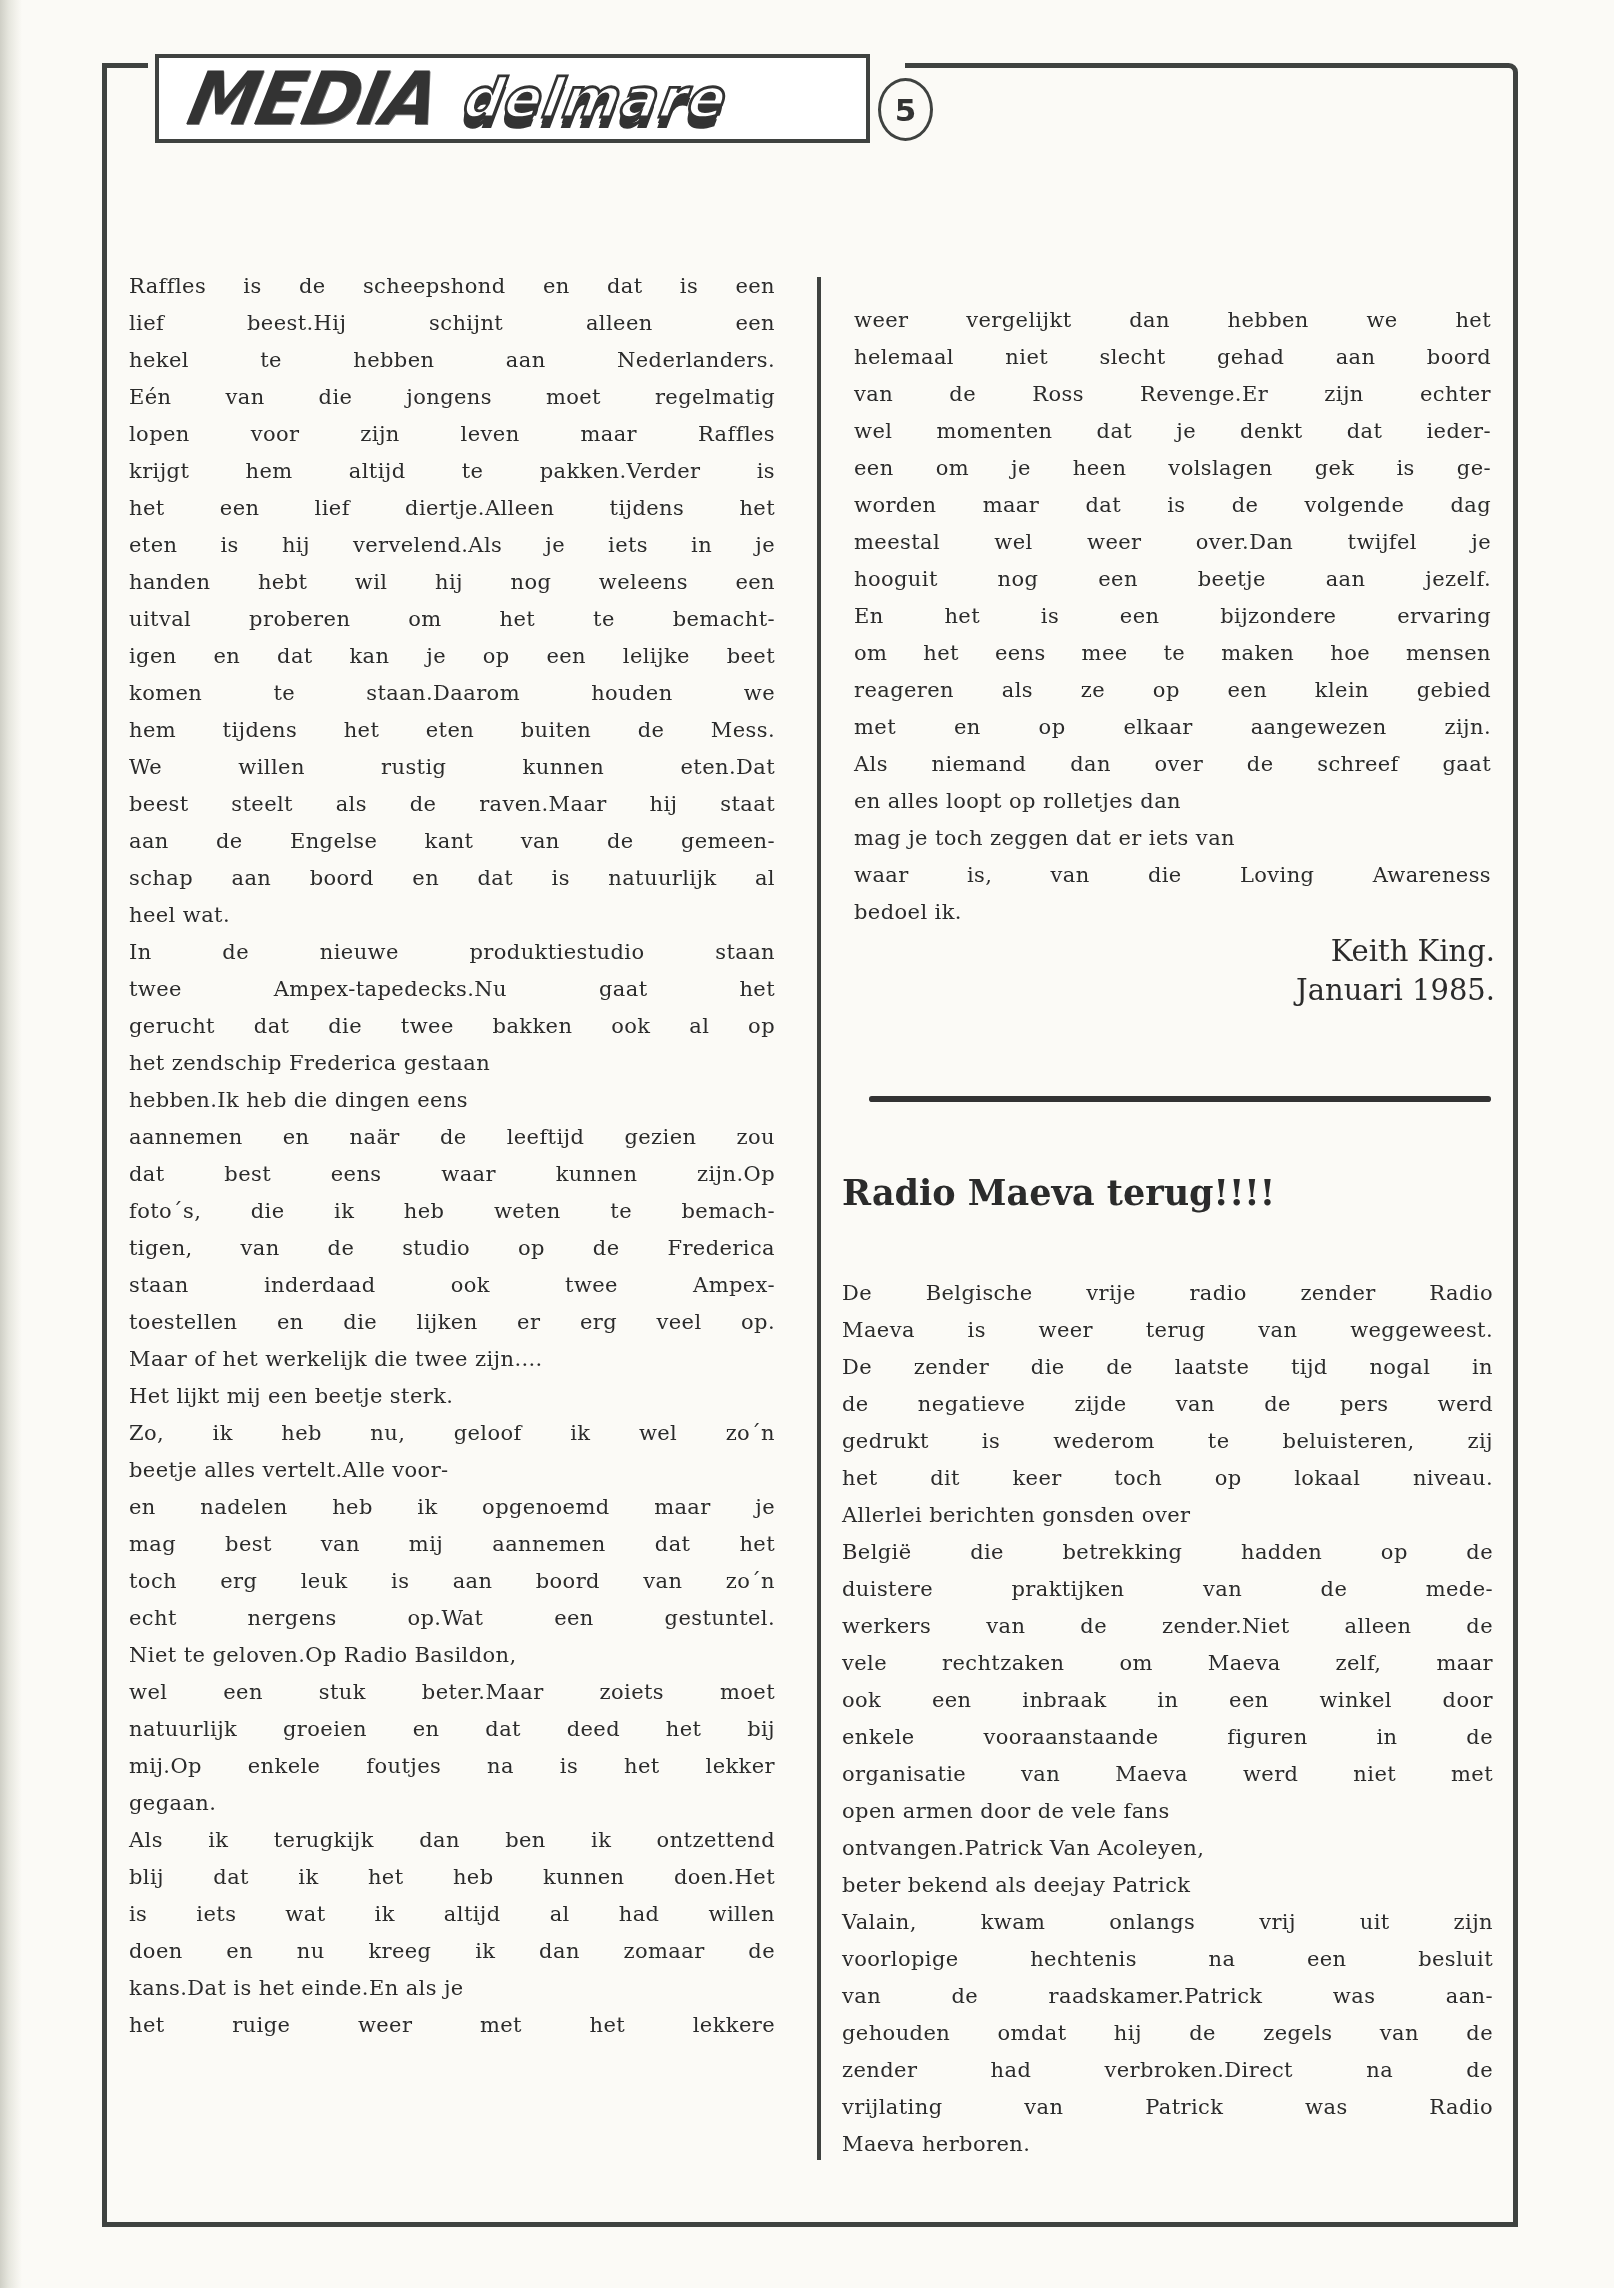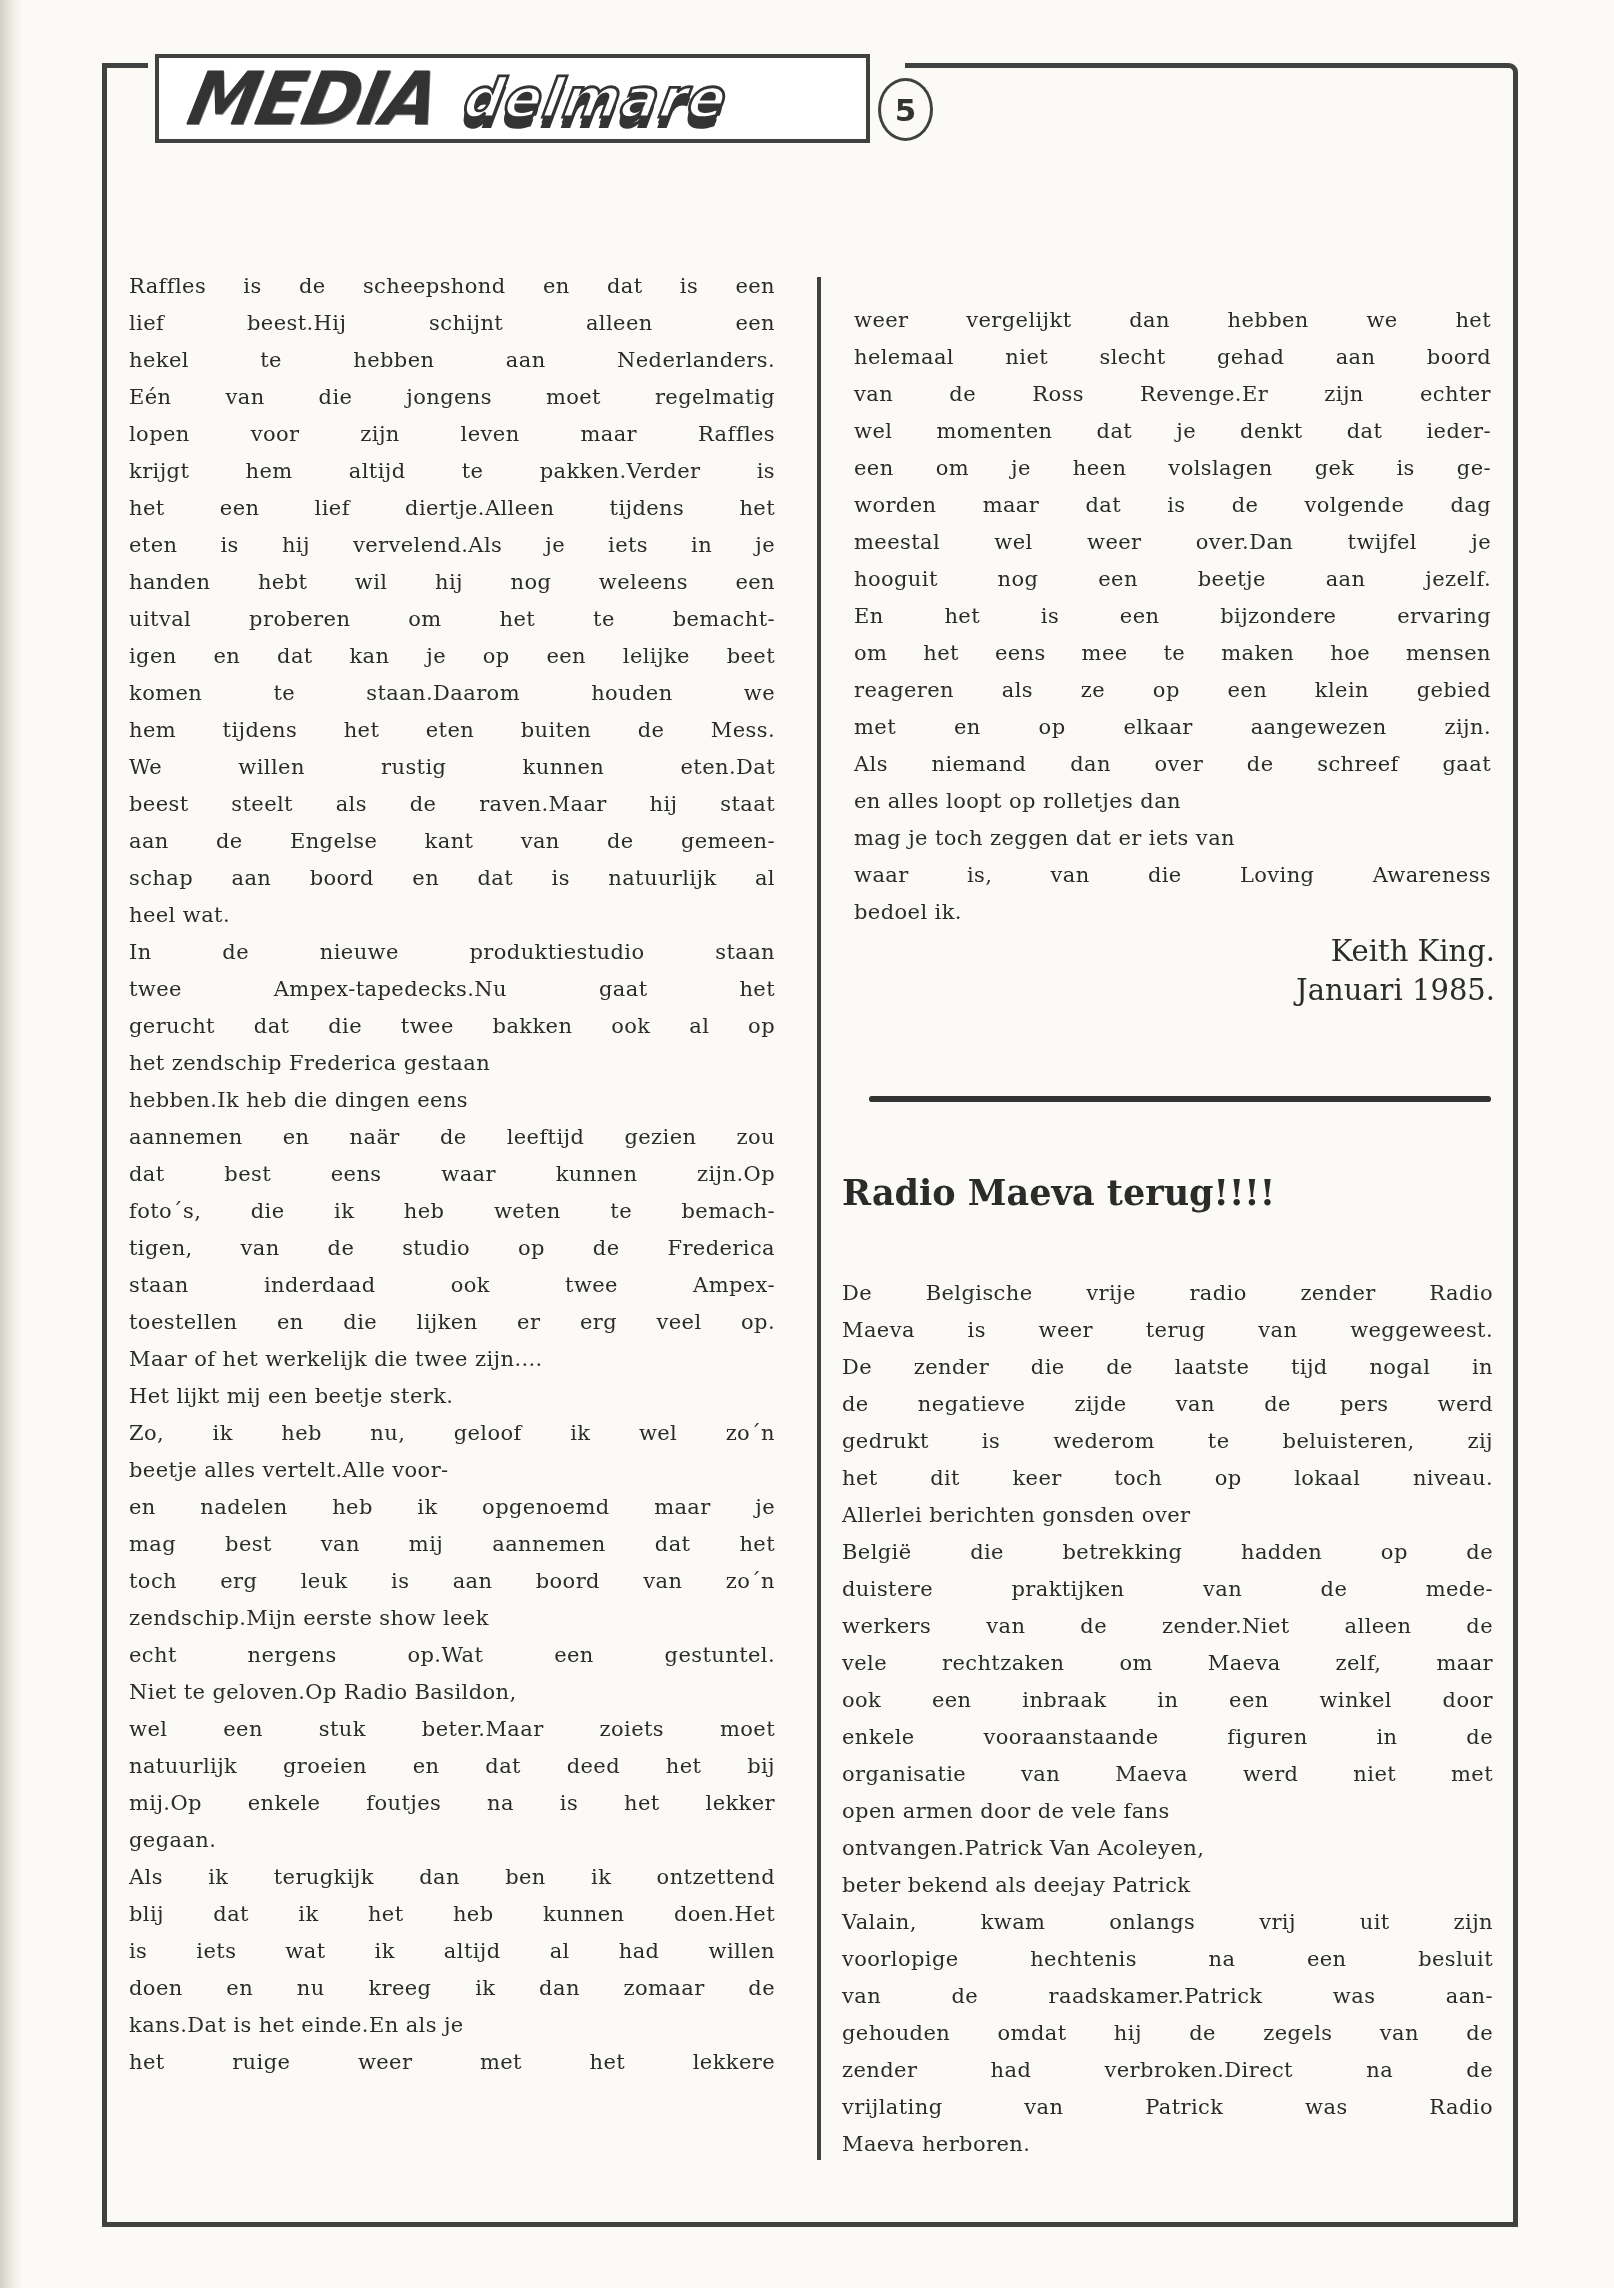--- a/index.html
+++ b/index.html
@@ -125,21 +125,20 @@
     <span class="line">tigen, van de studio op de Frederica</span>
     <span class="line">staan inderdaad ook twee Ampex-</span>
     <span class="line">toestellen en die lijken er erg veel op.</span>
     <span class="line last">Maar of het werkelijk die twee zijn....</span>
     <span class="line last">Het lijkt mij een beetje sterk.</span>
     <span class="line">Zo, ik heb nu, geloof ik wel zo´n</span>
     <span class="line last">beetje alles vertelt.Alle voor-</span>
     <span class="line">en nadelen heb ik opgenoemd maar je</span>
     <span class="line">mag best van mij aannemen dat het</span>
     <span class="line">toch erg leuk is aan boord van zo´n</span>
-    <span class="line last">zendschip.Mijn eerste show leek</span>
     <span class="line">echt nergens op.Wat een gestuntel.</span>
     <span class="line last">Niet te geloven.Op Radio Basildon,</span>
     <span class="line">wel een stuk beter.Maar zoiets moet</span>
     <span class="line">natuurlijk groeien en dat deed het bij</span>
     <span class="line">mij.Op enkele foutjes na is het lekker</span>
     <span class="line last">gegaan.</span>
     <span class="line">Als ik terugkijk dan ben ik ontzettend</span>
     <span class="line">blij dat ik het heb kunnen doen.Het</span>
     <span class="line">is iets wat ik altijd al had willen</span>
     <span class="line">doen en nu kreeg ik dan zomaar de</span>

